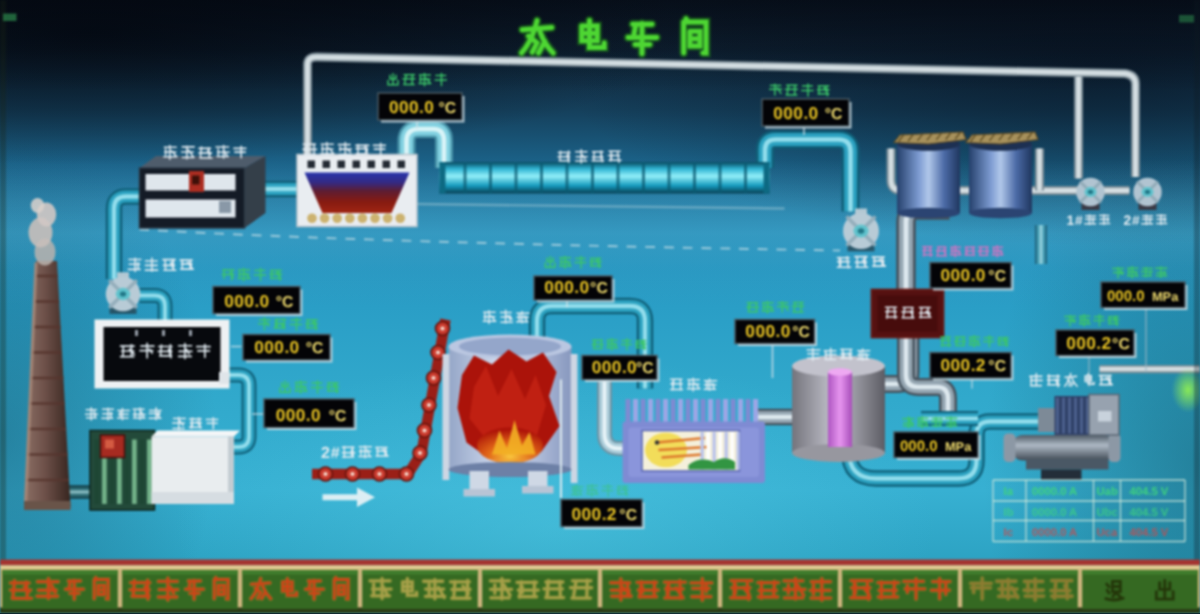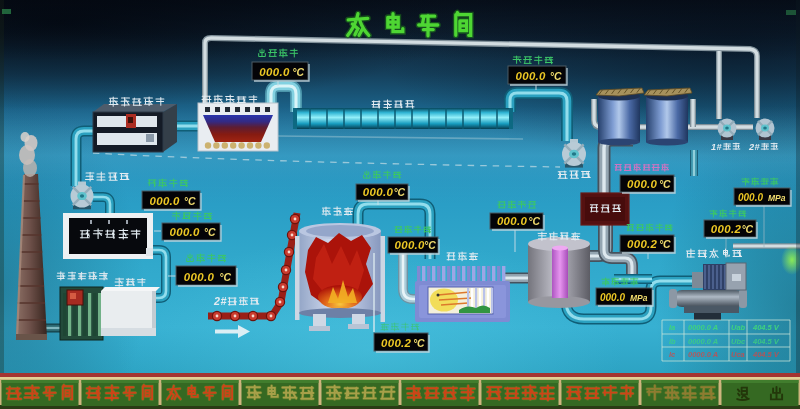--- a/index.html
+++ b/index.html
@@ -4,21 +4,20 @@
 #scr{position:relative;width:800px;height:409px;overflow:hidden;
 background:
 radial-gradient(ellipse 340px 150px at 370px 350px, rgba(85,205,230,0.45), rgba(85,205,230,0) 75%),
 linear-gradient(180deg, rgba(170,210,220,0) 26%, rgba(175,215,222,0.10) 33%, rgba(175,215,222,0.14) 38%, rgba(175,215,222,0.04) 44%, rgba(170,210,220,0) 50%),
 linear-gradient(180deg, rgba(0,2,8,0.5) 0%, rgba(0,2,8,0.28) 6%, rgba(0,2,8,0.0) 15%),
 radial-gradient(ellipse 500px 110px at 60px 22px, rgba(2,6,14,0.72), rgba(2,6,14,0) 80%),
 radial-gradient(ellipse 420px 140px at 730px 45px, rgba(6,16,30,0.6), rgba(6,16,30,0) 85%),
 radial-gradient(ellipse 170px 240px at 0px 290px, rgba(20,80,105,0.45), rgba(20,80,105,0) 85%),
 radial-gradient(ellipse 170px 260px at 800px 310px, rgba(18,85,105,0.5), rgba(18,85,105,0) 85%),
 linear-gradient(180deg,#0e1c2c 0%,#102538 8%,#15405c 18%,#1c6890 28%,#218fbc 38%,#2a9ec6 50%,#31a9cc 65%,#37b0d2 80%,#2ca2c2 92%,#2593b2 100%);
-font-style: italic;
 }
 #scr svg{position:absolute;left:0;top:0;filter:blur(0.55px) saturate(0.96);}
 </style></head><body>
 <div id="scr">
     <svg width="800" height="409" viewBox="0 0 800 409">
       <defs>
 <linearGradient id="drum" x1="0" y1="0" x2="0" y2="1">
  <stop offset="0" stop-color="#05485f"></stop>
           <stop offset="0.22" stop-color="#2cb6d6"></stop>
  <stop offset="0.45" stop-color="#90f0fa"></stop>

